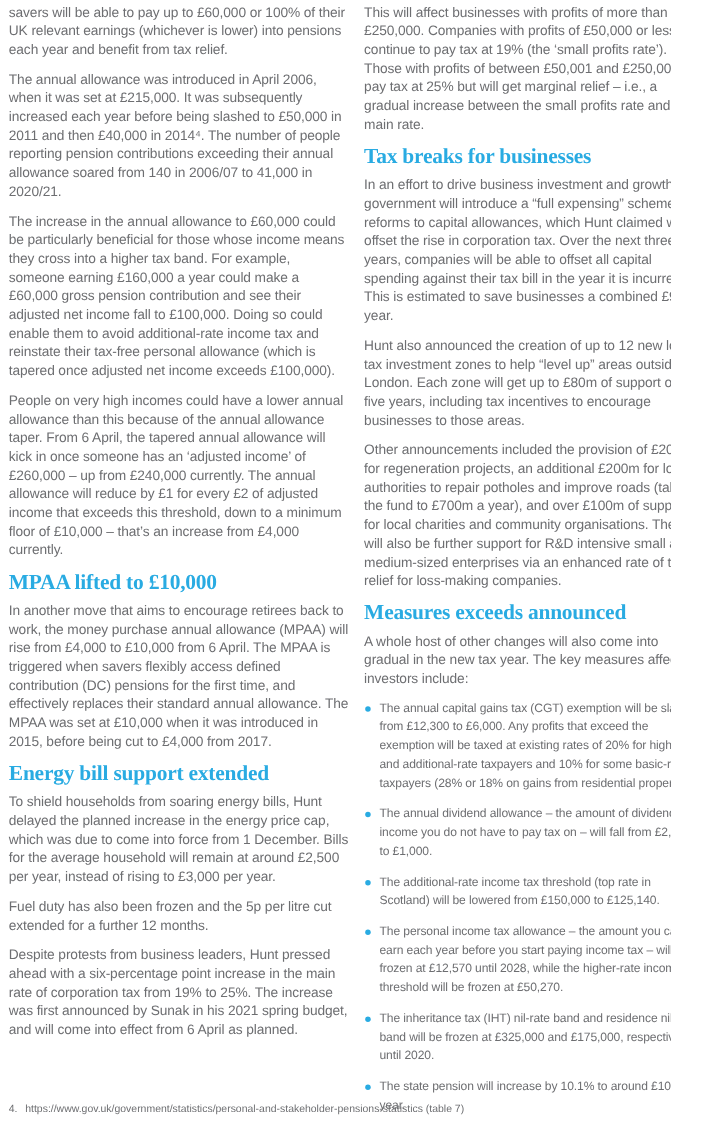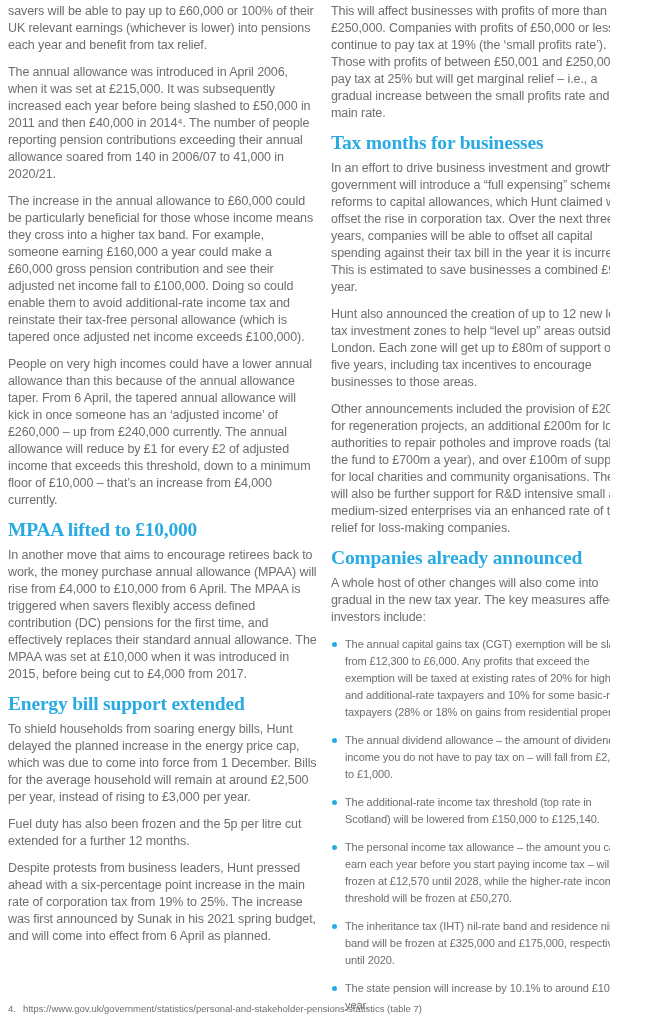--- a/index.html
+++ b/index.html
@@ -49,25 +49,25 @@
       <h2 class="section-h">MPAA lifted to £10,000</h2>
       <p class="body-p">In another move that aims to encourage retirees back to work, the money purchase annual allowance (MPAA) will rise from £4,000 to £10,000 from 6 April. The MPAA is triggered when savers flexibly access defined contribution (DC) pensions for the first time, and effectively replaces their standard annual allowance. The MPAA was set at £10,000 when it was introduced in 2015, before being cut to £4,000 from 2017.</p>
       <h2 class="section-h">Energy bill support extended</h2>
       <p class="body-p">To shield households from soaring energy bills, Hunt delayed the planned increase in the energy price cap, which was due to come into force from 1 December. Bills for the average household will remain at around £2,500 per year, instead of rising to £3,000 per year.</p>
       <p class="body-p">Fuel duty has also been frozen and the 5p per litre cut extended for a further 12 months.</p>
       <p class="body-p">Despite protests from business leaders, Hunt pressed ahead with a six-percentage point increase in the main rate of corporation tax from 19% to 25%. The increase was first announced by Sunak in his 2021 spring budget, and will come into effect from 6 April as planned.</p>
     </div>
 
     <div class="col">
       <p class="body-p">This will affect businesses with profits of more than £250,000. Companies with profits of £50,000 or less will continue to pay tax at 19% (the ‘small profits rate’). Those with profits of between £50,001 and £250,000 will pay tax at 25% but will get marginal relief – i.e., a gradual increase between the small profits rate and the main rate.</p>
-      <h2 class="section-h">Tax months for businesses</h2>
+      <h2 class="section-h">Tax breaks for businesses</h2>
       <p class="body-p">In an effort to drive business investment and growth, the government will introduce a “full expensing” scheme and reforms to capital allowances, which Hunt claimed would offset the rise in corporation tax. Over the next three years, companies will be able to offset all capital spending against their tax bill in the year it is incurred. This is estimated to save businesses a combined £9bn a year.</p>
       <p class="body-p">Hunt also announced the creation of up to 12 new low-tax investment zones to help “level up” areas outside of London. Each zone will get up to £80m of support over five years, including tax incentives to encourage businesses to those areas.</p>
       <p class="body-p">Other announcements included the provision of £200m for regeneration projects, an additional £200m for local authorities to repair potholes and improve roads (taking the fund to £700m a year), and over £100m of support for local charities and community organisations. There will also be further support for R&amp;D intensive small and medium-sized enterprises via an enhanced rate of tax relief for loss-making companies.</p>
-      <h2 class="section-h">Companies already announced</h2>
+      <h2 class="section-h">Measures exceeds announced</h2>
       <p class="body-p">A whole host of other changes will also come into gradual in the new tax year. The key measures affecting investors include:</p>
       <ul class="bullets">
         <li>The annual capital gains tax (CGT) exemption will be slashed from £12,300 to £6,000. Any profits that exceed the exemption will be taxed at existing rates of 20% for higher and additional-rate taxpayers and 10% for some basic-rate taxpayers (28% or 18% on gains from residential property).</li>
         <li>The annual dividend allowance – the amount of dividend income you do not have to pay tax on – will fall from £2,000 to £1,000.</li>
         <li>The additional-rate income tax threshold (top rate in Scotland) will be lowered from £150,000 to £125,140.</li>
         <li>The personal income tax allowance – the amount you can earn each year before you start paying income tax – will be frozen at £12,570 until 2028, while the higher-rate income tax threshold will be frozen at £50,270.</li>
         <li>The inheritance tax (IHT) nil-rate band and residence nil-rate band will be frozen at £325,000 and £175,000, respectively, until 2020.</li>
         <li>The state pension will increase by 10.1% to around £10,600 a year.</li>
       </ul>
     </div>

